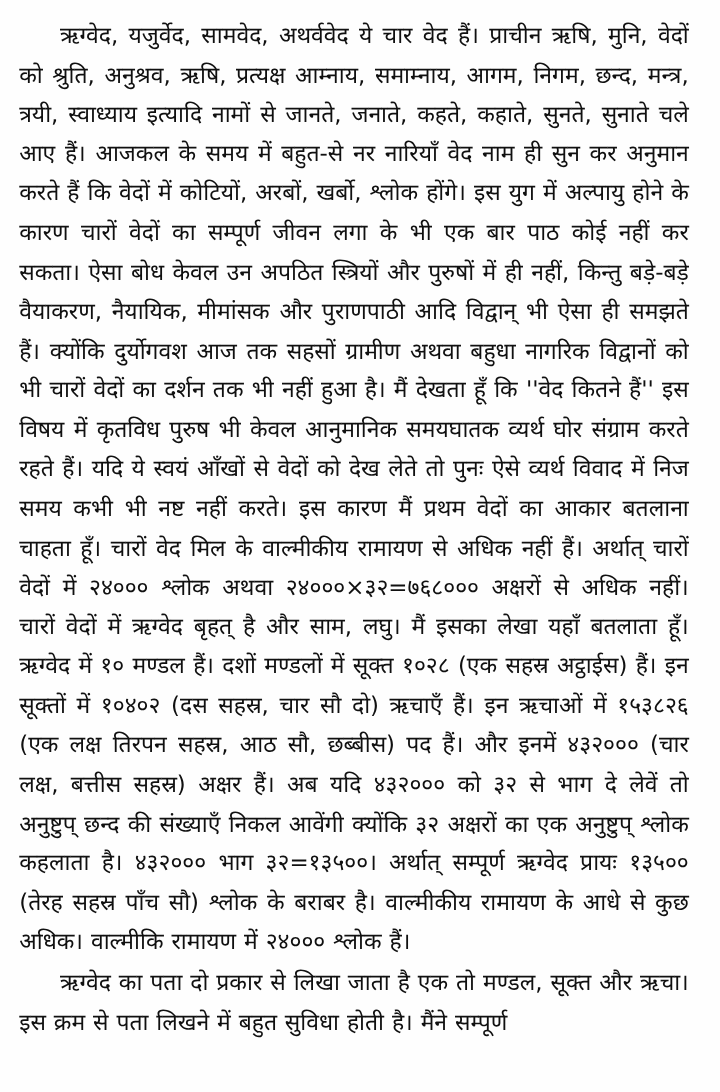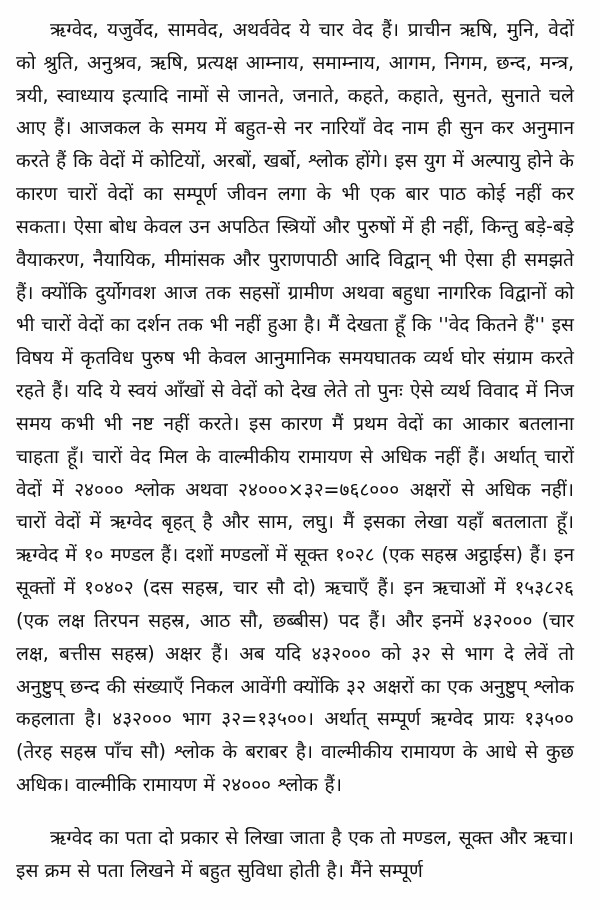--- a/index.html
+++ b/index.html
@@ -25,21 +25,21 @@
     font-size: 19.1px;
     line-height: 1.72;
     text-align: justify;
     text-justify: inter-word;
     word-spacing: 0.5px;
     margin: 0 0 0 0;
     color: #101010;
     font-weight: 500;
   }
   .para + .para {
-    margin-top: 20px;
+    margin-top: 1px;
   }
   .indent {
     text-indent: 34px;
   }
 </style>
 </head>
 <body>
 
 <div class="page">
   <p class="para indent">ऋग्वेद, यजुर्वेद, सामवेद, अथर्ववेद ये चार वेद हैं। प्राचीन ऋषि, मुनि, वेदों को श्रुति, अनुश्रव, ऋषि, प्रत्यक्ष आम्नाय, समाम्नाय, आगम, निगम, छन्द, मन्त्र, त्रयी, स्वाध्याय इत्यादि नामों से जानते, जनाते, कहते, कहाते, सुनते, सुनाते चले आए हैं। आजकल के समय में बहुत-से नर नारियाँ वेद नाम ही सुन कर अनुमान करते हैं कि वेदों में कोटियों, अरबों, खर्बो, श्लोक होंगे। इस युग में अल्पायु होने के कारण चारों वेदों का सम्पूर्ण जीवन लगा के भी एक बार पाठ कोई नहीं कर सकता। ऐसा बोध केवल उन अपठित स्त्रियों और पुरुषों में ही नहीं, किन्तु बड़े-बड़े वैयाकरण, नैयायिक, मीमांसक और पुराणपाठी आदि विद्वान् भी ऐसा ही समझते हैं। क्योंकि दुर्योगवश आज तक सहसों ग्रामीण अथवा बहुधा नागरिक विद्वानों को भी चारों वेदों का दर्शन तक भी नहीं हुआ है। मैं देखता हूँ कि ''वेद कितने हैं'' इस विषय में कृतविध पुरुष भी केवल आनुमानिक समयघातक व्यर्थ घोर संग्राम करते रहते हैं। यदि ये स्वयं आँखों से वेदों को देख लेते तो पुनः ऐसे व्यर्थ विवाद में निज समय कभी भी नष्ट नहीं करते। इस कारण मैं प्रथम वेदों का आकार बतलाना चाहता हूँ। चारों वेद मिल के वाल्मीकीय रामायण से अधिक नहीं हैं। अर्थात् चारों वेदों में २४००० श्लोक अथवा २४०००×३२=७६८००० अक्षरों से अधिक नहीं। चारों वेदों में ऋग्वेद बृहत् है और साम, लघु। मैं इसका लेखा यहाँ बतलाता हूँ। ऋग्वेद में १० मण्डल हैं। दशों मण्डलों में सूक्त १०२८ (एक सहस्र अट्ठाईस) हैं। इन सूक्तों में १०४०२ (दस सहस्र, चार सौ दो) ऋचाएँ हैं। इन ऋचाओं में १५३८२६ (एक लक्ष तिरपन सहस्र, आठ सौ, छब्बीस) पद हैं। और इनमें ४३२००० (चार लक्ष, बत्तीस सहस्र) अक्षर हैं। अब यदि ४३२००० को ३२ से भाग दे लेवें तो अनुष्टुप् छन्द की संख्याएँ निकल आवेंगी क्योंकि ३२ अक्षरों का एक अनुष्टुप् श्लोक कहलाता है। ४३२००० भाग ३२=१३५००। अर्थात् सम्पूर्ण ऋग्वेद प्रायः १३५०० (तेरह सहस्र पाँच सौ) श्लोक के बराबर है। वाल्मीकीय रामायण के आधे से कुछ अधिक। वाल्मीकि रामायण में २४००० श्लोक हैं।</p>

